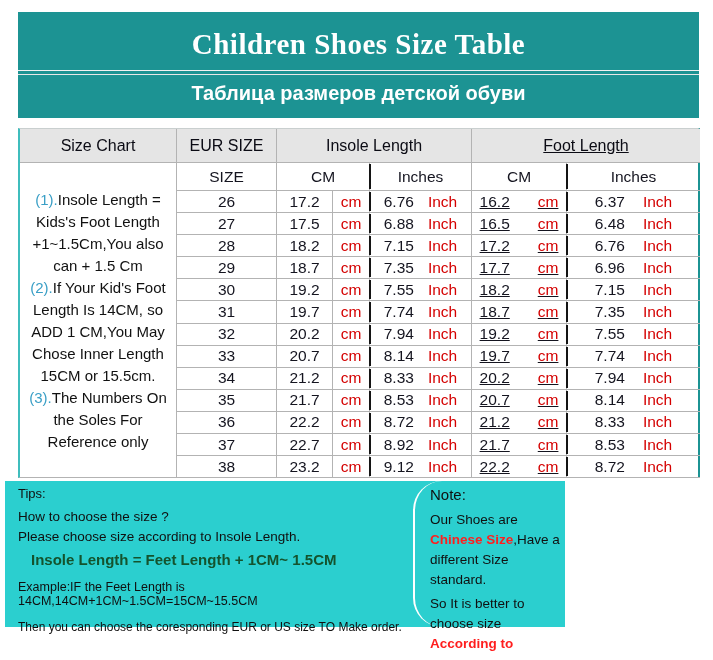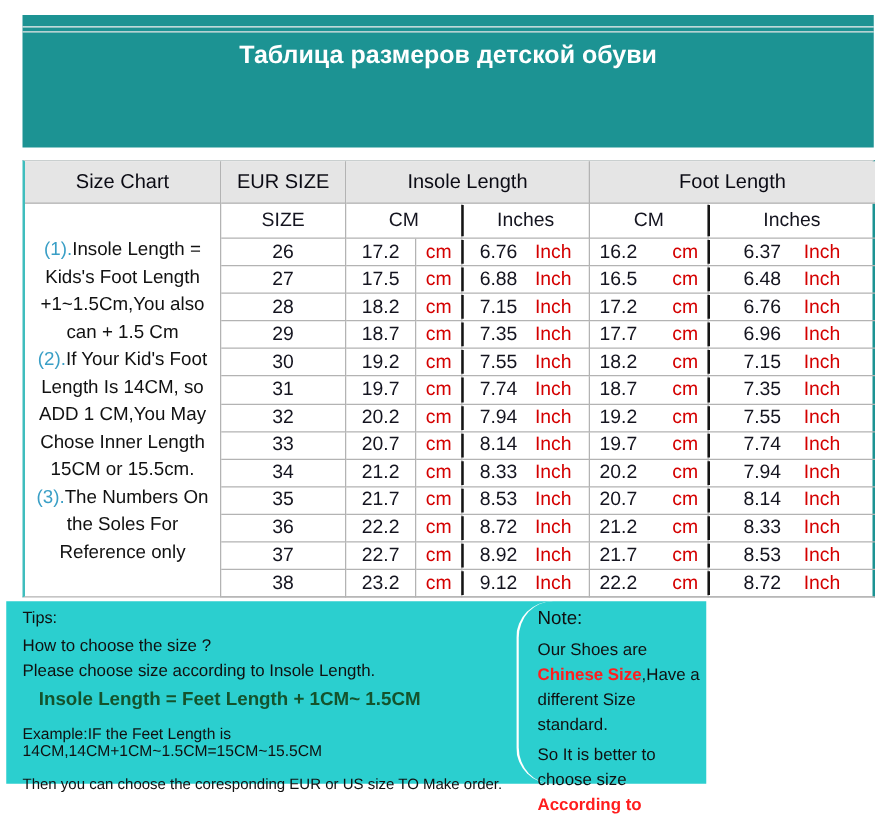--- a/index.html
+++ b/index.html
@@ -24,32 +24,32 @@
               border-top:1px solid #c9cfcf;border-bottom:1px solid #b3b3b3;
               border-left:2px solid #3fbdbd;border-right:2px solid #1c9393;
               background:#ffffff;font-size:15.5px;color:#14141f;}
   .cell{display:flex;align-items:center;justify-content:center;
         border-right:1px solid #b3b3b3;border-bottom:1px solid #b3b3b3;
         box-sizing:border-box;white-space:nowrap;}
   .th{background:#e5e5e5;font-size:16px;color:#0b0b14;}
   .h-sizechart{grid-row:1;grid-column:1;}
   .h-eursize  {grid-row:1;grid-column:2;}
   .h-insole   {grid-row:1;grid-column:3 / span 3;}
-  .h-foot     {grid-row:1;grid-column:6 / span 2;border-right:none;}
+  .h-foot     {grid-row:1;grid-column:6 / span 2;border-right:none;text-decoration:underline;}
   .sh-size    {grid-row:2;grid-column:2;}
   .sh-cm1     {grid-row:2;grid-column:3 / span 2;}
   .sh-in1     {grid-row:2;grid-column:5;}
   .sh-cm2     {grid-row:2;grid-column:6;}
   .sh-in2     {grid-row:2;grid-column:7;border-right:none;}
   .blackbar{position:relative;}
   .blackbar::before{content:"";position:absolute;left:-1px;top:1px;bottom:1px;width:2px;
                     background:#141414;}
   .unit{color:#d40000;}
   .pair{display:flex;align-items:center;}
-  .gap14{gap:14px;} .gap12{gap:28px;} .gap18{gap:18px;}
+  .gap14{gap:14px;} .gap12{gap:28px;text-decoration:underline;} .gap18{gap:18px;}
   .last-col{border-right:none;}
 
   
   .notes-cell{grid-row:2 / span 14;grid-column:1;border-right:1px solid #b3b3b3;
               display:flex;flex-direction:column;justify-content:center;align-items:center;
               text-align:center;font-size:15px;line-height:22px;color:#111111;
               padding:0 2px;box-sizing:border-box;}
   .nmark{color:#3a9fc6;}
 
   
@@ -71,20 +71,21 @@
   .note-p2{margin-top:4px;font-size:13.5px;line-height:20px;}
   .note-p3{margin-top:10px;font-size:13.5px;line-height:20px;}
   .red{color:#ff1e1e;font-weight:bold;}
 </style>
 </head>
 <body>
 
 <div class="page">
 
   <div class="band-top">
+    <div class="main-title">Children Shoes Size Table</div>
     <div class="double-line"></div>
     <div class="subtitle">Таблица размеров детской обуви</div>
   </div>
 
   <div class="size-table" id="size-table">
     <div class="cell th h-sizechart">Size Chart</div>
     <div class="cell th h-eursize">EUR SIZE</div>
     <div class="cell th h-insole">Insole Length</div>
     <div class="cell th h-foot">Foot Length</div>
 

